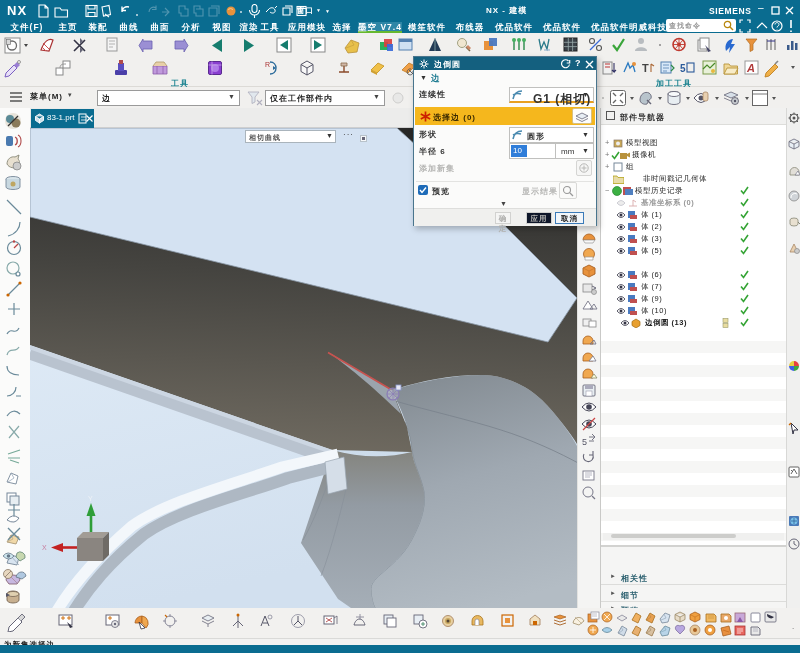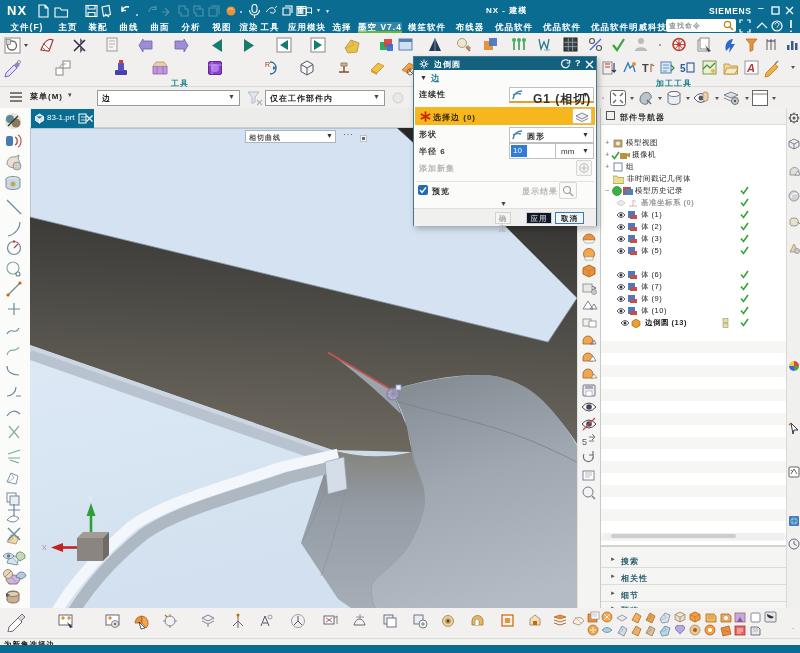--- a/index.html
+++ b/index.html
@@ -675,21 +675,21 @@
           <span class="tx" style="left:4px;color:#777;">+</span>
           <svg class="abs" style="left:12px;top:1px" width="10" height="10">
             <rect x="1" y="1" width="8" height="8" fill="#fff" stroke="#789"></rect>
           </svg>
           <span class="tx" style="left:25px;">组</span>
         </div>
  <div class="trow" style="top:36px;">
           <svg class="abs" style="left:12px;top:1px" width="11" height="10">
             <path d="M0,2 h4 l1,1.5 h6 v6 h-11 z" fill="#e8dca8" stroke="#a90" stroke-width="0.7"></path>
           </svg>
-          <span class="tx" style="left:26px;font-family:Liberation Mono, monospace;">非时间戳记几何体</span>
+          <span class="tx" style="left:42px;font-family:Liberation Mono, monospace;">非时间戳记几何体</span>
         </div>
  <div class="trow" style="top:48px;"><span class="tx" style="left:4px;color:#777;">−</span><circle><svg class="abs" style="left:11px;top:1px" width="21" height="10">
               <circle cx="5" cy="5" r="4.5" fill="#3cb043" stroke="#2a8a30" stroke-width="0.7"></circle>
               <rect x="11" y="1" width="8" height="8" fill="#c05050"></rect>
               <rect x="13" y="3" width="8" height="6" fill="#5080c0"></rect>
             </svg><span class="tx" style="left:34px;">模型历史记录</span><svg class="chk2" viewBox="0 0 9 9">
               <path d="M1,4.5 l2.5,3 L8,1" fill="none" stroke="#35a435" stroke-width="1.6"></path>
             </svg></circle></div>
  <div class="trow" style="top:60px;">
           <svg class="abs" style="left:16px;top:1px" width="22" height="10" opacity="0.55">
@@ -812,24 +812,20 @@
             <path d="M1,4.5 l2.5,3 L8,1" fill="none" stroke="#35a435" stroke-width="1.6"></path>
           </svg>
         </div>
 </div>
 <div class="abs" style="left:0;top:221px;width:185px;height:212px;background:repeating-linear-gradient(#ffffff 0,#ffffff 12px,#f6f6f5 12px,#f6f6f5 24px);"></div>
 <div class="abs" style="left:2px;top:425px;width:181px;height:7px;background:#f0f0ef;">
         <div class="abs" style="left:8px;top:1px;width:125px;height:4px;background:#cdcdcb;border-radius:2px;"></div>
       </div>
 <div class="abs" style="left:0;top:437px;width:185px;height:70px;background:#f5f5f4;">
  <div class="abs" style="left:0;top:0;width:185px;height:2px;background:#d2d2d0;"></div>
- <div class="abs" style="left:0;top:7px;width:185px;height:16px;border-bottom:1px solid #dcdcda;">
-          <span class="abs" style="left:9px;top:4px;font-size:6px;color:#555;">►</span>
-          <span class="abs cn" style="left:20px;top:3.5px;font-size:8px;color:#2a5f6e;">搜索</span>
-        </div>
  <div class="abs" style="left:0;top:24px;width:185px;height:16px;border-bottom:1px solid #dcdcda;">
           <span class="abs" style="left:9px;top:4px;font-size:6px;color:#555;">►</span>
           <span class="abs cn" style="left:20px;top:3.5px;font-size:8px;color:#2a5f6e;">相关性</span>
         </div>
  <div class="abs" style="left:0;top:41px;width:185px;height:16px;border-bottom:1px solid #dcdcda;">
           <span class="abs" style="left:9px;top:4px;font-size:6px;color:#555;">►</span>
           <span class="abs cn" style="left:20px;top:3.5px;font-size:8px;color:#2a5f6e;">细节</span>
         </div>
  <div class="abs" style="left:0;top:57px;width:185px;height:13px;border-bottom:1px solid #dcdcda;">
           <span class="abs" style="left:9px;top:3px;font-size:6px;color:#555;">►</span>

